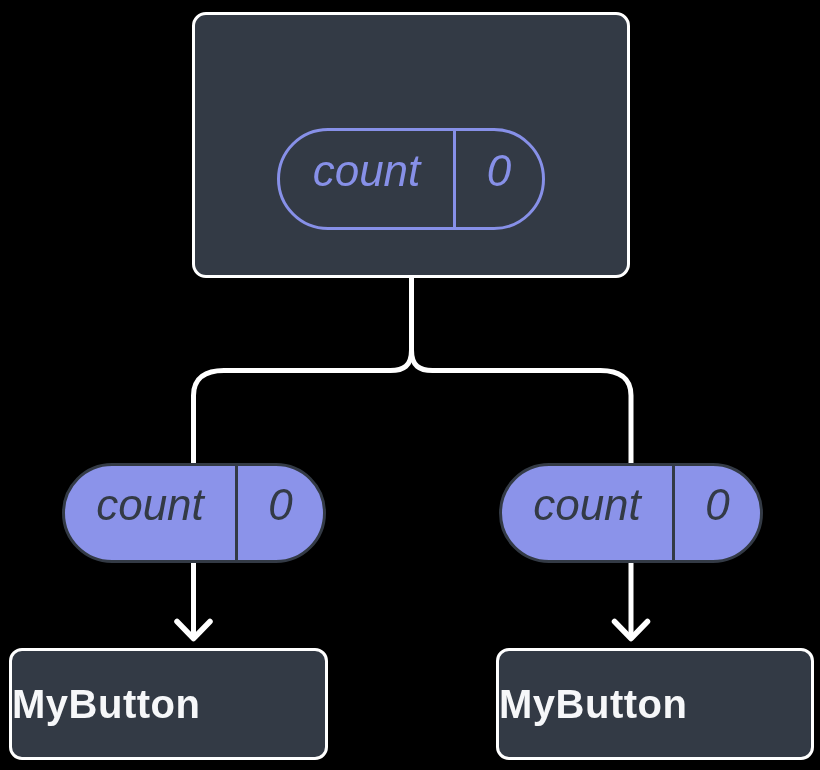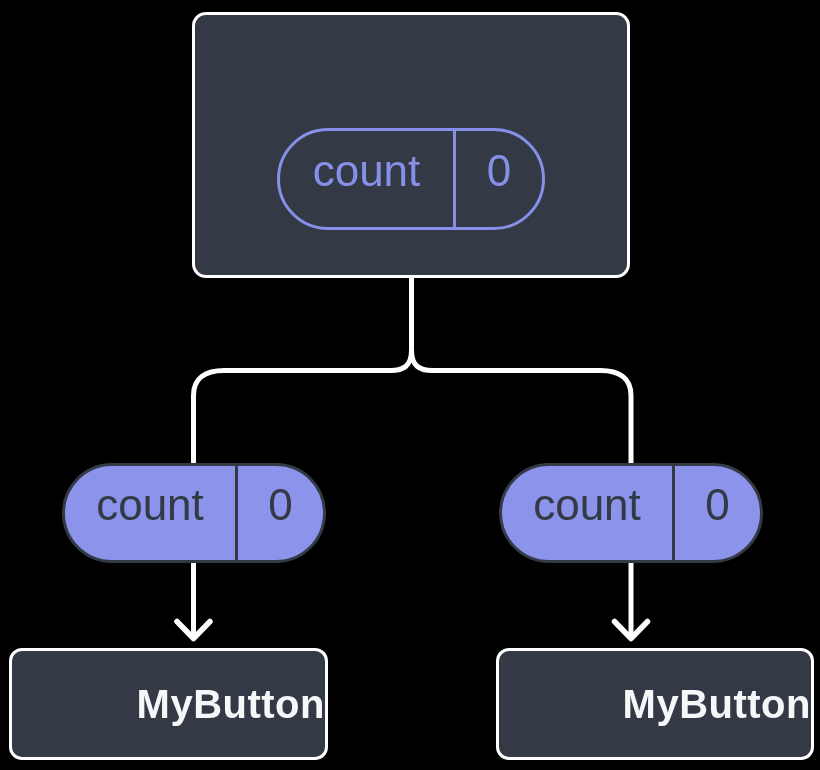--- a/index.html
+++ b/index.html
@@ -28,21 +28,21 @@
   .node {
     position: absolute;
     box-sizing: border-box;
     background: var(--node_fill, #333a45);
     border: 3px solid var(--node_border, #ffffff);
     border-radius: 14px;
     z-index: 2;
   }
   .node-root { left: 192px; top: 12px; width: 438px; height: 266px; }
   .node-child { top: 648px; height: 112px; border-radius: 13px;
-    display: flex; align-items: center; justify-content: flex-end; }
+    display: flex; align-items: center; justify-content: flex-start; }
   .node-child-left  { left: 9px;   width: 319px; }
   .node-child-right { left: 496px; width: 318px; }
   .node-title {
     color: var(--node_text, #f6f7f9);
     font-weight: 700;
     letter-spacing: 0.5px;
   }
   .root-title {
     position: absolute;
     left: 0; top: 40px; width: 100%;
@@ -58,20 +58,21 @@
     align-items: stretch;
     border-radius: 999px;
     font-size: 44px;
     z-index: 3;
   }
   .pill .cell {
     display: flex;
     align-items: center;
     justify-content: center;
     padding-bottom: 16px;
+    font-style: italic;
   }
   .pill .cell-name { width: 170px; }
   .pill .cell-value { flex: 1; }
   .pill .divider { width: 3px; }
   .state-pill {
     left: 82px; top: 113px;
     width: 268px; height: 102px;
     border: 3px solid var(--accent_purple, #8790e8);
     color: var(--accent_purple, #8790e8);
     background: transparent;

